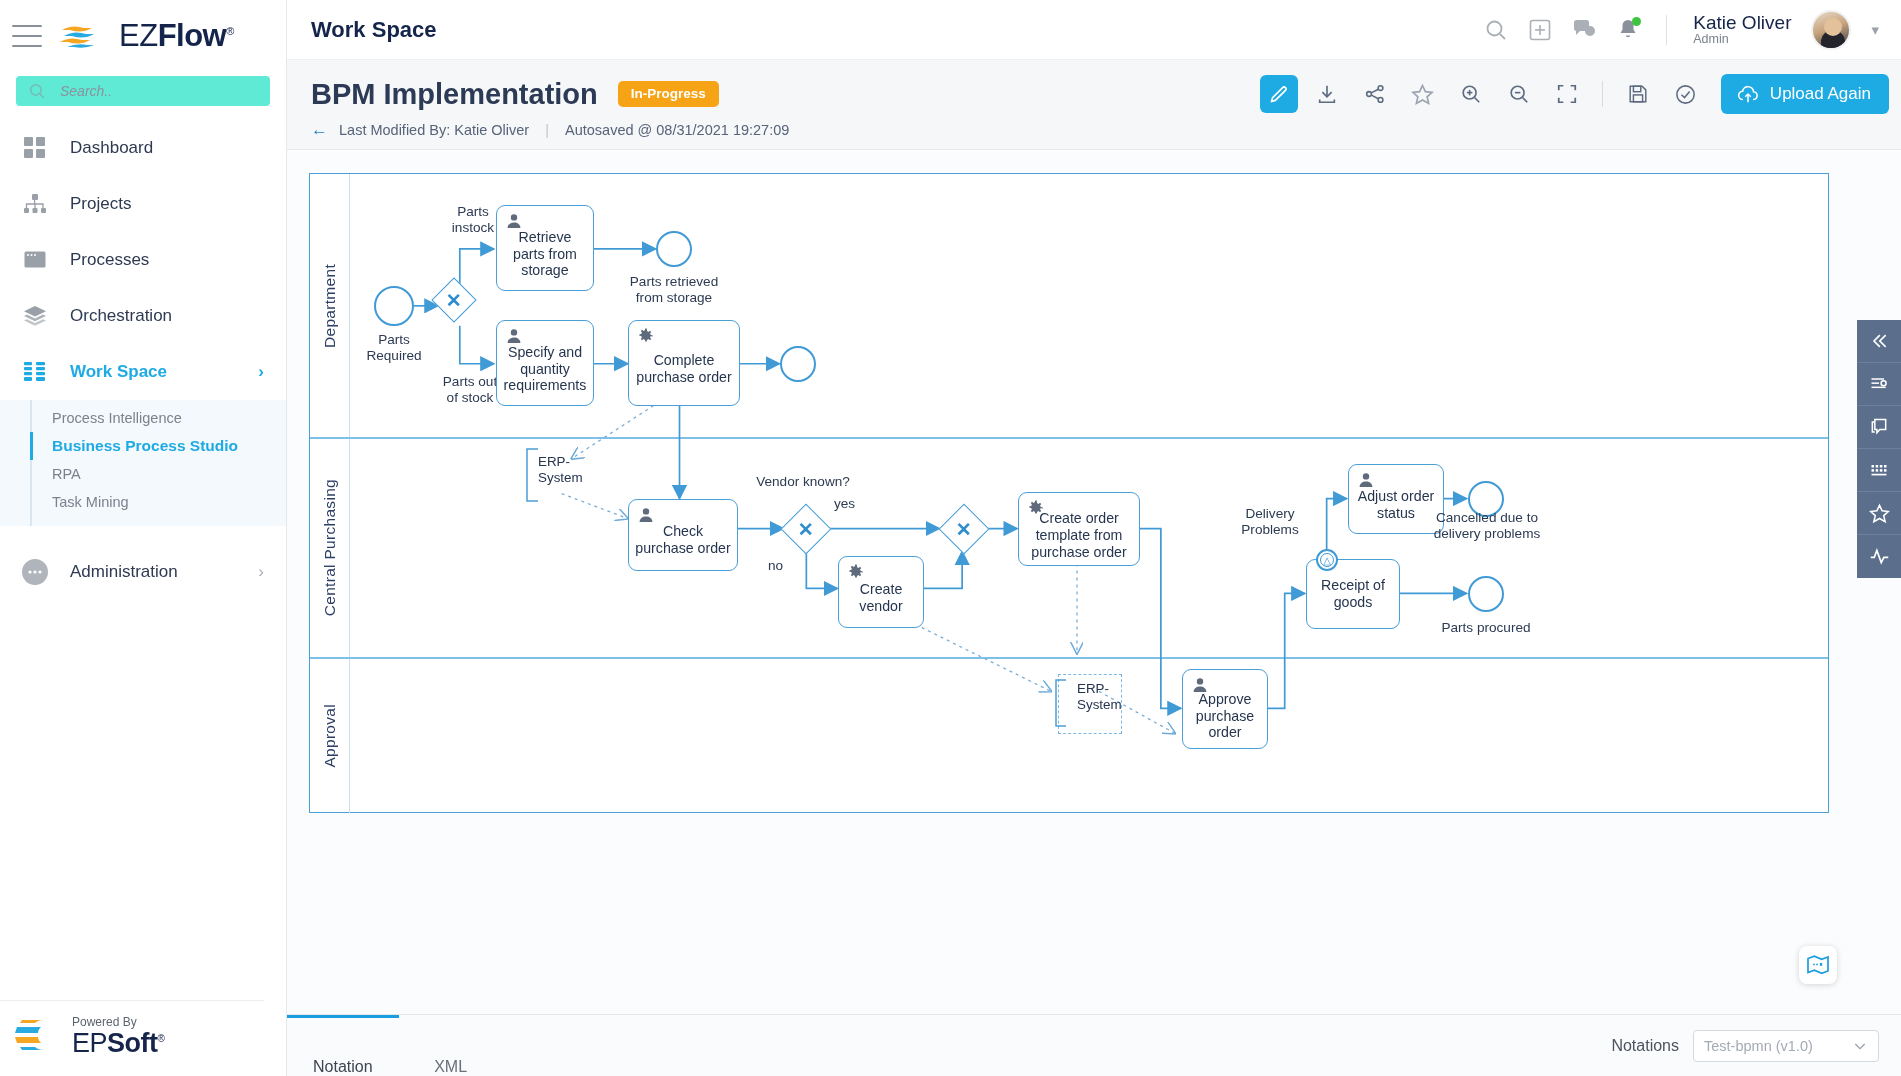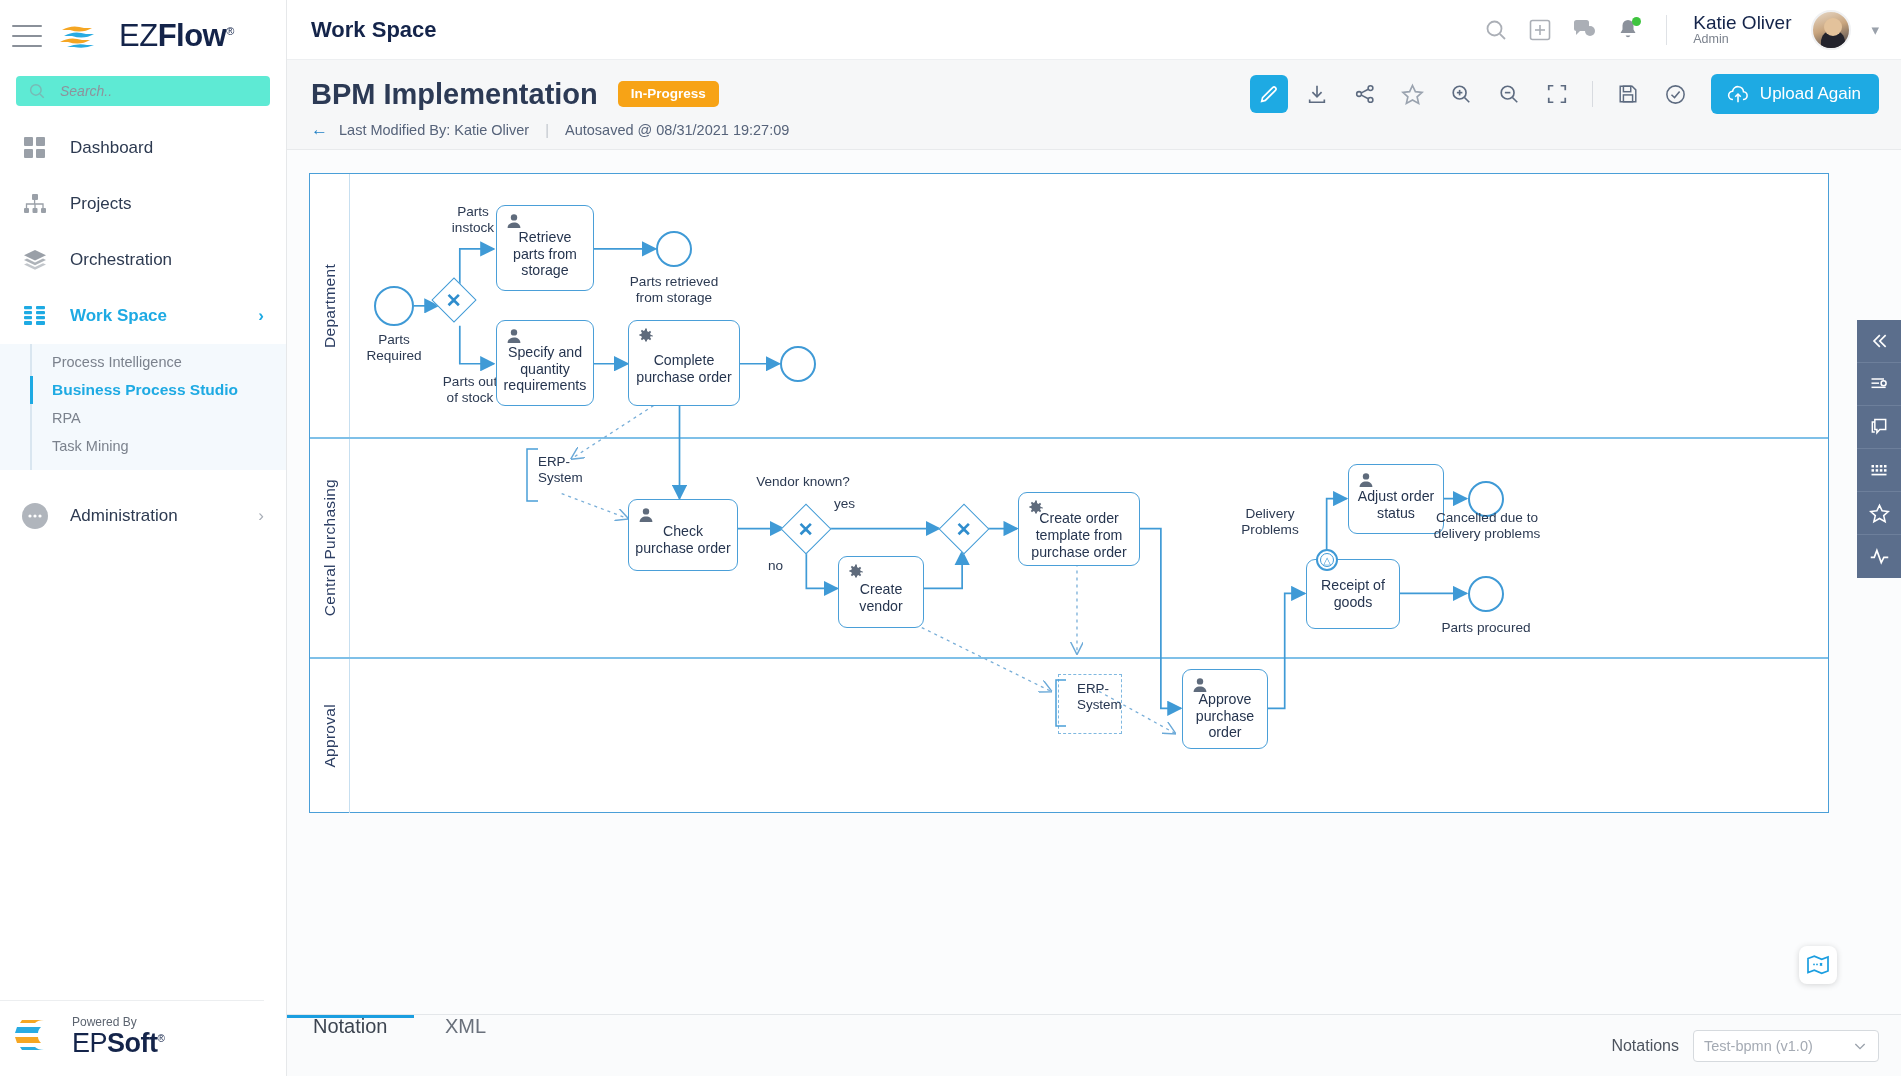--- a/index.html
+++ b/index.html
@@ -75,21 +75,21 @@
     background: linear-gradient(160deg,#e7d9c9 0%,#c9a57e 45%,#3a3a44 100%);
     border: 2px solid #f0f1f3; position: relative;
   }
   .avatar::after{content:"";position:absolute;left:8px;top:18px;width:24px;height:24px;border-radius:50% 50% 0 0;background:#23232c;}
   .avatar::before{content:"";position:absolute;left:11px;top:6px;width:18px;height:18px;border-radius:50%;background:#e3c29b;z-index:2;}
   .caret { font-size: 15px; color: #9aa1ab; cursor: pointer; }
   .dot-badge { position: absolute; right: -1px; top: -1px; width: 9px; height: 9px; border-radius: 50%; background: #3ec43e; }
 
   
   .doc-header { background: #f6f7f8; padding: 14px 0 0 0; flex: 0 0 auto; border-bottom: 1px solid #e8eaec; }
-  .doc-row1 { display: flex; align-items: center; padding: 0 22px 0 24px; }
+  .doc-row1 { display: flex; align-items: center; padding: 0 12px 0 24px; }
   .doc-title { font-size: 29px; color: #2c3a55; font-weight: 600; }
   .badge {
     background: #f7a316; color: #fff; font-size: 13.5px; font-weight: 600;
     padding: 5px 13px 6px; border-radius: 5px; margin-left: 20px; white-space: nowrap;
   }
   .doc-tools { margin-left: auto; display: flex; align-items: center; gap: 10px; }
   .t-btn {
     width: 38px; height: 38px; display: flex; align-items: center; justify-content: center;
     border-radius: 6px; cursor: pointer; color: #5d6b80;
   }
@@ -161,21 +161,21 @@
   }
   .rr-btn:last-child { border-bottom: none; }
 
   
   .bottom-bar {
     height: 62px; background: #fafbfc; border-top: 1px solid #e4e7ea;
     display: flex; align-items: center; padding: 0 22px 0 0; flex: 0 0 62px; position: relative;
   }
   .tabs { display: flex; height: 100%; }
   .tab {
-    display: flex; align-items: flex-start; padding: 0 26px; font-size: 20px; color: #69707b;
+    display: flex; align-items: flex-end; padding: 0 26px; font-size: 16px; color: #69707b;
     cursor: pointer; position: relative; min-width: 104px; justify-content: center;
   }
   .tab.active { color: #3c4450; }
   .tab.active::before { content:""; position:absolute; left:0; right:0; top:0; height:3px; background:#1b9ee0; }
   .notations { margin-left: auto; display: flex; align-items: center; gap: 14px; }
   .notations-label { font-size: 16px; color: #4c535e; }
   .select-box {
     width: 186px; height: 32px; border: 1px solid #d6dade; border-radius: 4px; background: #fff;
     display: flex; align-items: center; padding: 0 10px; font-size: 14.5px; color: #a4aab3;
     justify-content: space-between; cursor: pointer;
@@ -232,20 +232,31 @@
             <rect x="8" y="1" width="6" height="6" rx="1"></rect>
             <rect x="0" y="15" width="5" height="5" rx="1"></rect>
             <rect x="8.5" y="15" width="5" height="5" rx="1"></rect>
             <rect x="17" y="15" width="5" height="5" rx="1"></rect>
             <path d="M10.6 7v4H2.5v4M11 11h8v4M11 11v8" stroke="#9aa0a8" stroke-width="1.3" fill="none"></path>
           </svg>
       </span>
       <span>Projects</span>
     </div>
 
+    <div class="nav-item">
+      <span class="nav-ic">
+        <svg width="22" height="22" viewBox="0 0 22 22">
+            <rect x="0.5" y="2.5" width="21" height="16" rx="1.5" fill="#9aa0a8"></rect>
+            <circle cx="4" cy="6" r="1" fill="#fff"></circle>
+            <circle cx="7.5" cy="6" r="1" fill="#fff"></circle>
+            <circle cx="11" cy="6" r="1" fill="#fff"></circle>
+          </svg>
+      </span>
+      <span>Processes</span>
+    </div>
 
     <div class="nav-item">
       <span class="nav-ic">
         <svg width="24" height="22" viewBox="0 0 24 22" fill="#9aa0a8">
             <path d="M12 1 23 6.2 12 11.4 1 6.2z"></path>
             <path d="M1 11 12 16.2 23 11l-3-1.4-8 3.8-8-3.8z" opacity=".8"></path>
             <path d="M1 15.6 12 20.8 23 15.6l-3-1.4-8 3.8-8-3.8z" opacity=".6"></path>
           </svg>
       </span>
       <span>Orchestration</span>

